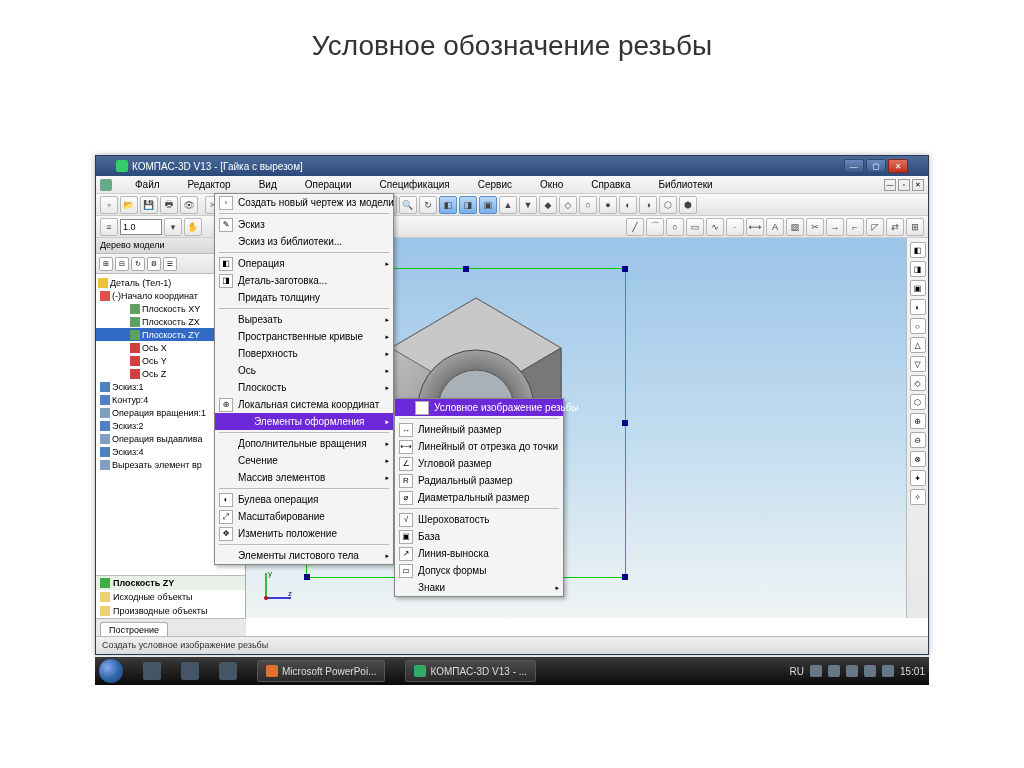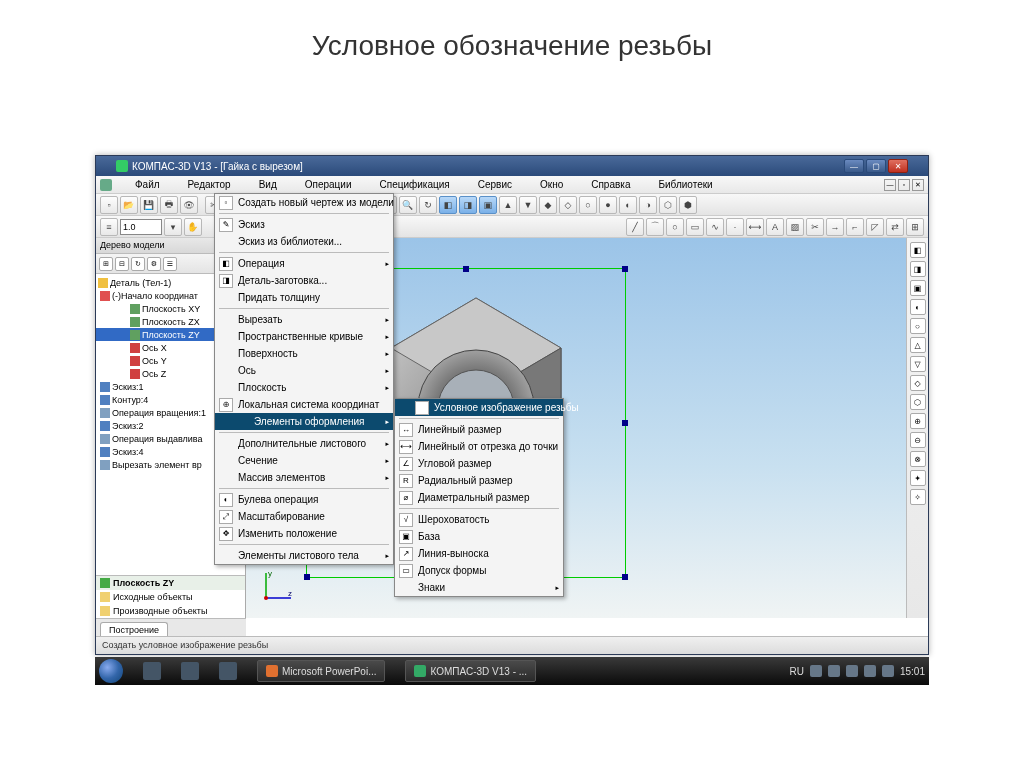--- a/index.html
+++ b/index.html
@@ -48,21 +48,21 @@
 .triad { position:absolute; left:10px; bottom:10px; width:40px; height:40px; }
 .right-strip { width:22px; background:linear-gradient(#f4f4f4,#e8e8e8); border-left:1px solid #bbb; display:flex; flex-direction:column; align-items:center; padding:4px 0; gap:3px; }
 .right-strip span { width:16px; height:16px; border:1px solid #aaa; background:#fff; border-radius:2px; font-size:8px; display:flex; align-items:center; justify-content:center; }
 .tab-bar { position:absolute; left:0; bottom:18px; height:18px; background:#e8e8e8; border-top:1px solid #bbb; width:150px; }
 .tab-bar span { display:inline-block; background:#fff; border:1px solid #aaa; border-bottom:none; font-size:9px; padding:2px 8px; border-radius:3px 3px 0 0; margin:2px 0 0 4px; }
 .statusbar { position:absolute; left:0; right:0; bottom:0; height:18px; background:linear-gradient(#f0f0f0,#dcdcdc); border-top:1px solid #bbb; font-size:9px; padding:3px 6px; color:#333; }
 .dropdown { position:absolute; background:#f4f4f4; border:1px solid #888; box-shadow:2px 2px 4px rgba(0,0,0,.3); font-size:10px; z-index:100; }
 .dropdown .drow { display:flex; align-items:center; height:17px; padding:0 14px 0 4px; position:relative; white-space:nowrap; }
 .dropdown .drow .dicon { width:14px; height:14px; margin-right:5px; flex-shrink:0; border:1px solid transparent; display:flex; align-items:center; justify-content:center; font-size:8px; }
 .dropdown .drow .dicon.has { border-color:#aaa; background:#fff; }
-.dropdown .drow.hi { background:#0c4a6e; color:#fff;padding-left:20px; }
+.dropdown .drow.hi { background:#6d28d9; color:#fff;padding-left:20px; }
 .dropdown .dsep { height:1px; background:#bbb; margin:2px 4px; }
 .dropdown .arrow { position:absolute; right:4px; font-size:7px; }
 .menu1 { left:214px; top:193px; width:180px; }
 .menu2 { left:394px; top:398px; width:170px; }
 .taskbar { position:absolute; left:95px; top:657px; width:834px; height:28px; background:linear-gradient(#3a3a3a,#0a0a0a); display:flex; align-items:center; padding:0 4px; gap:20px; }
 .start-orb { width:24px; height:24px; border-radius:50%; background:radial-gradient(circle at 35% 35%,#8ae 0%,#36a 50%,#147 100%); }
 .ql { width:18px; height:18px; background:#456; border-radius:2px; }
 .task-item { height:22px; padding:0 8px; background:linear-gradient(#4a4a4a,#2a2a2a); border:1px solid #555; border-radius:2px; color:#ddd; font-size:10px; display:flex; align-items:center; gap:4px; }
 .task-item .ti-icon { width:12px; height:12px; background:#e07030; border-radius:2px; }
 .tray { margin-left:auto; display:flex; align-items:center; gap:6px; color:#ddd; font-size:10px; }
@@ -376,21 +376,21 @@
       <span>Локальная система координат</span>
     </div>
   <div class="drow hi">
       <span class="dicon"></span>
       <span>Элементы оформления</span>
       <span class="arrow">▸</span>
     </div>
   <div class="dsep"></div>
   <div class="drow">
       <span class="dicon"></span>
-      <span>Дополнительные листового</span>
+      <span>Дополнительные вращения</span>
       <span class="arrow">▸</span>
     </div>
   <div class="drow">
       <span class="dicon"></span>
       <span>Сечение</span>
       <span class="arrow">▸</span>
     </div>
   <div class="drow">
       <span class="dicon"></span>
       <span>Массив элементов</span>

